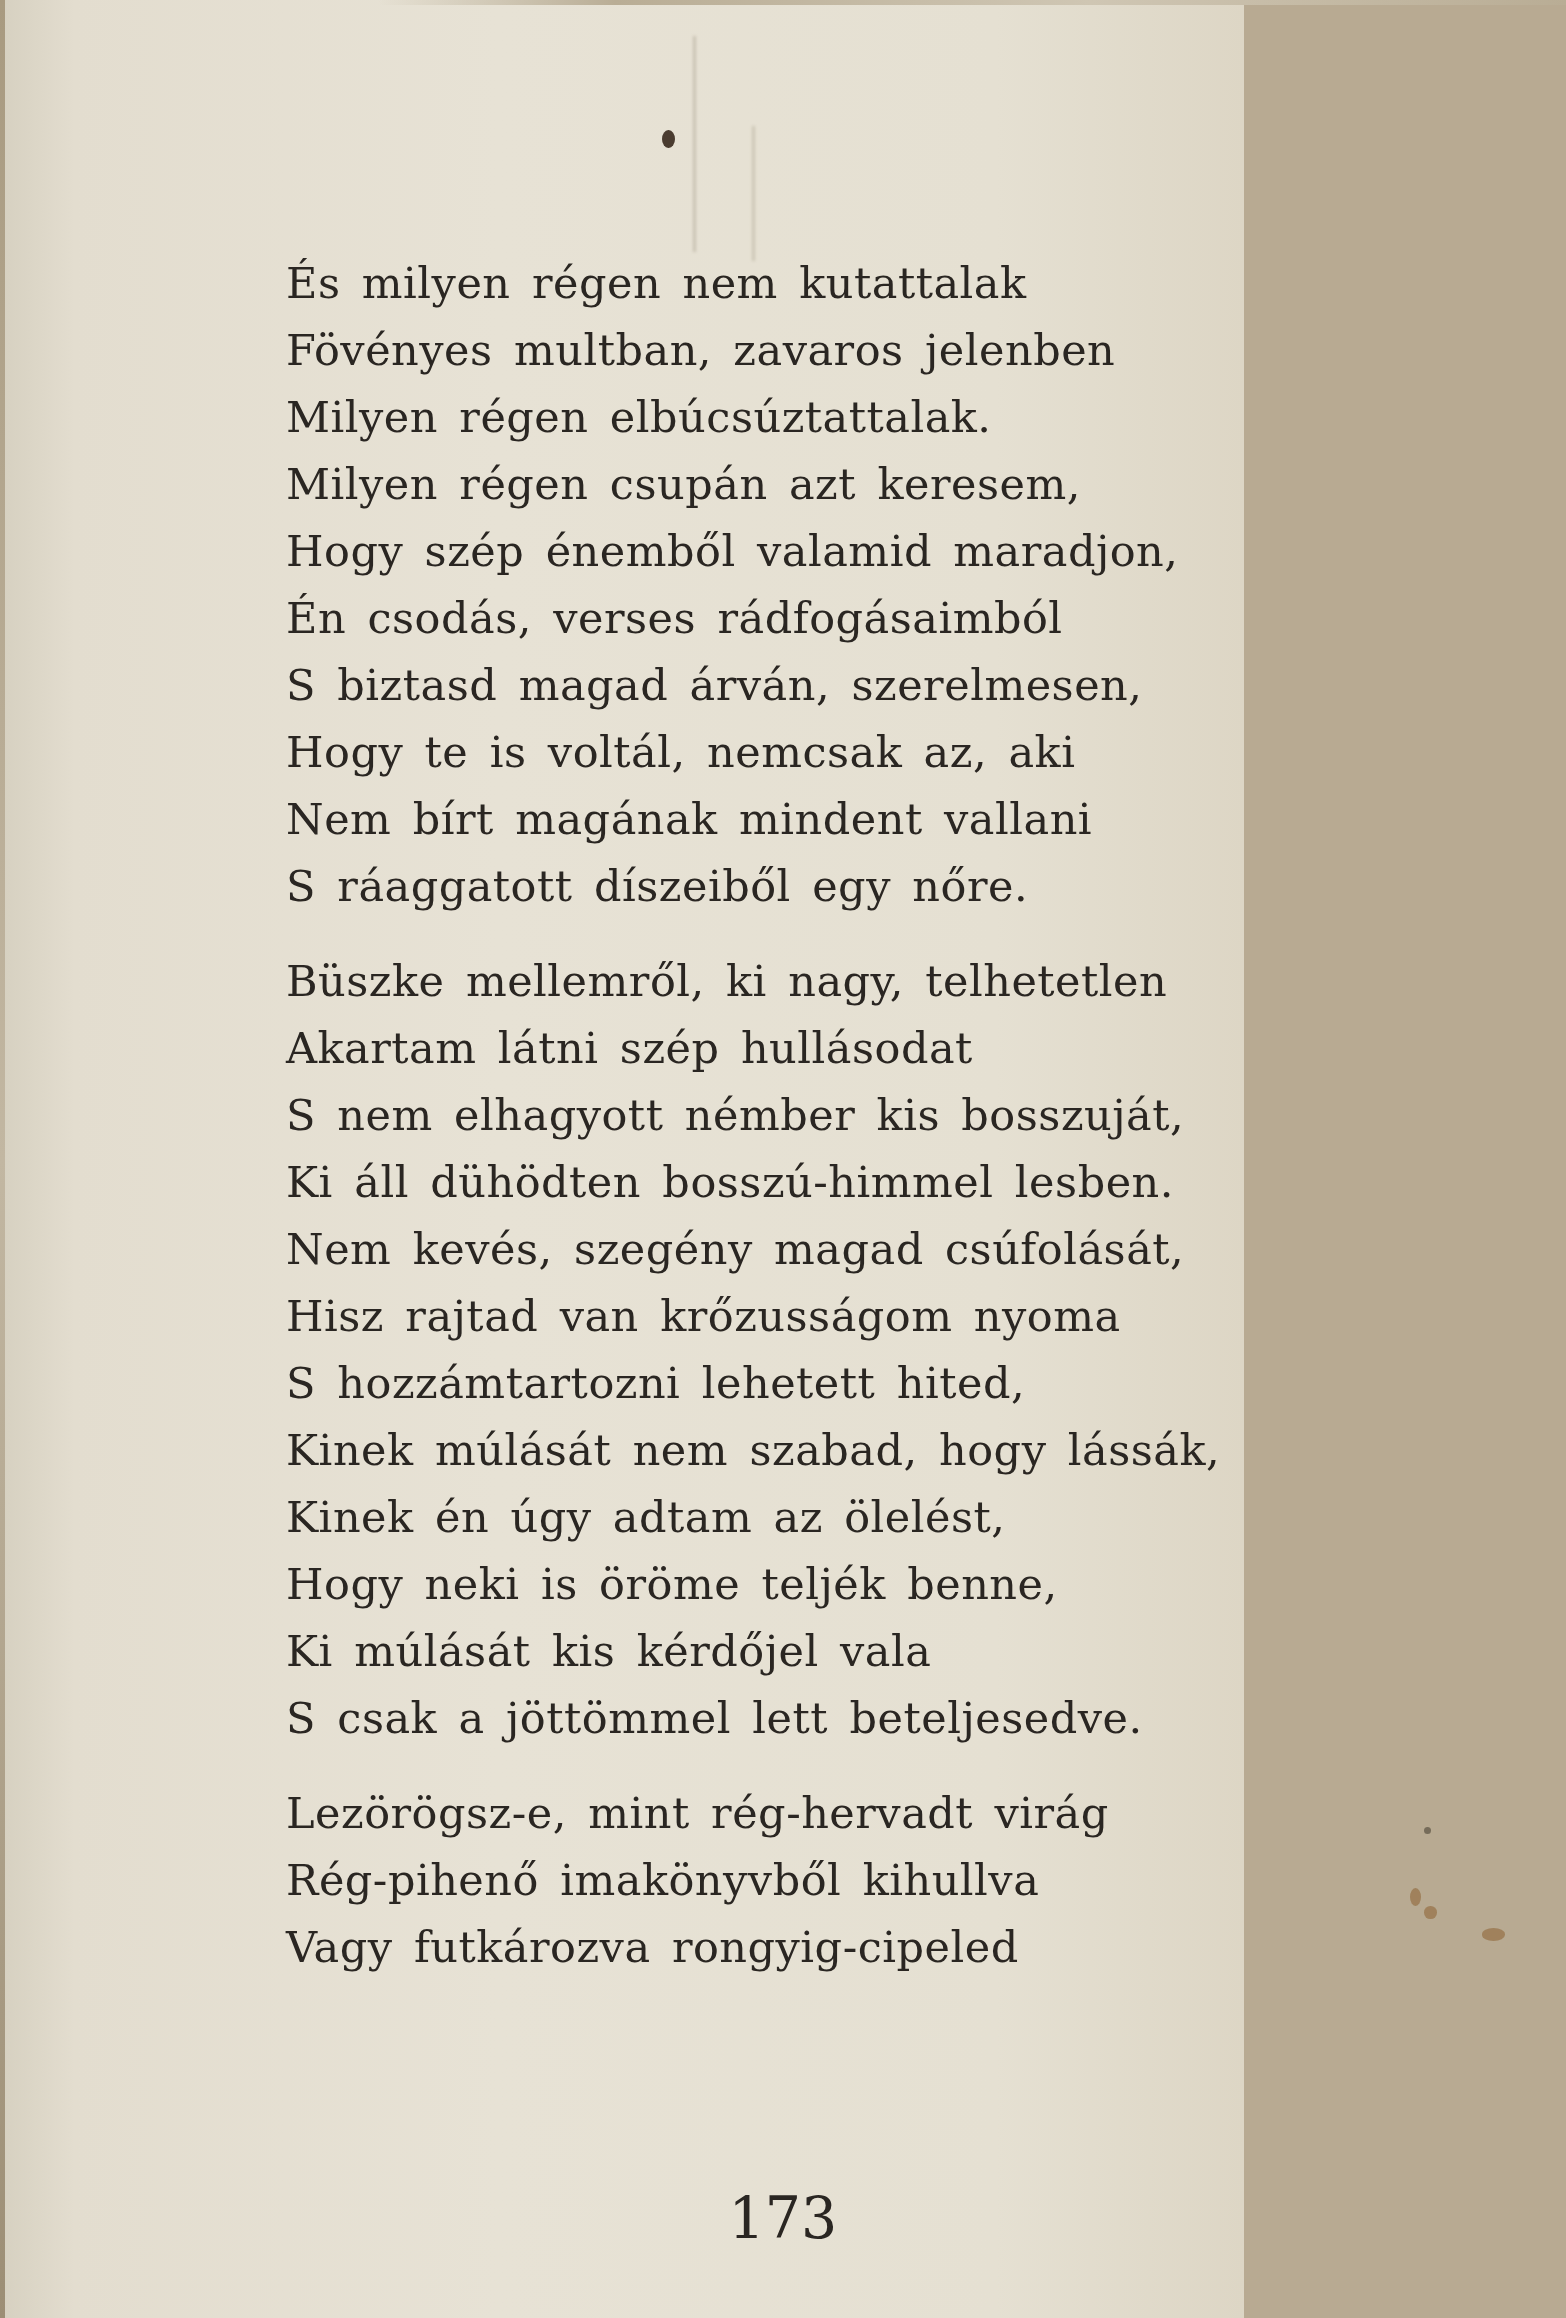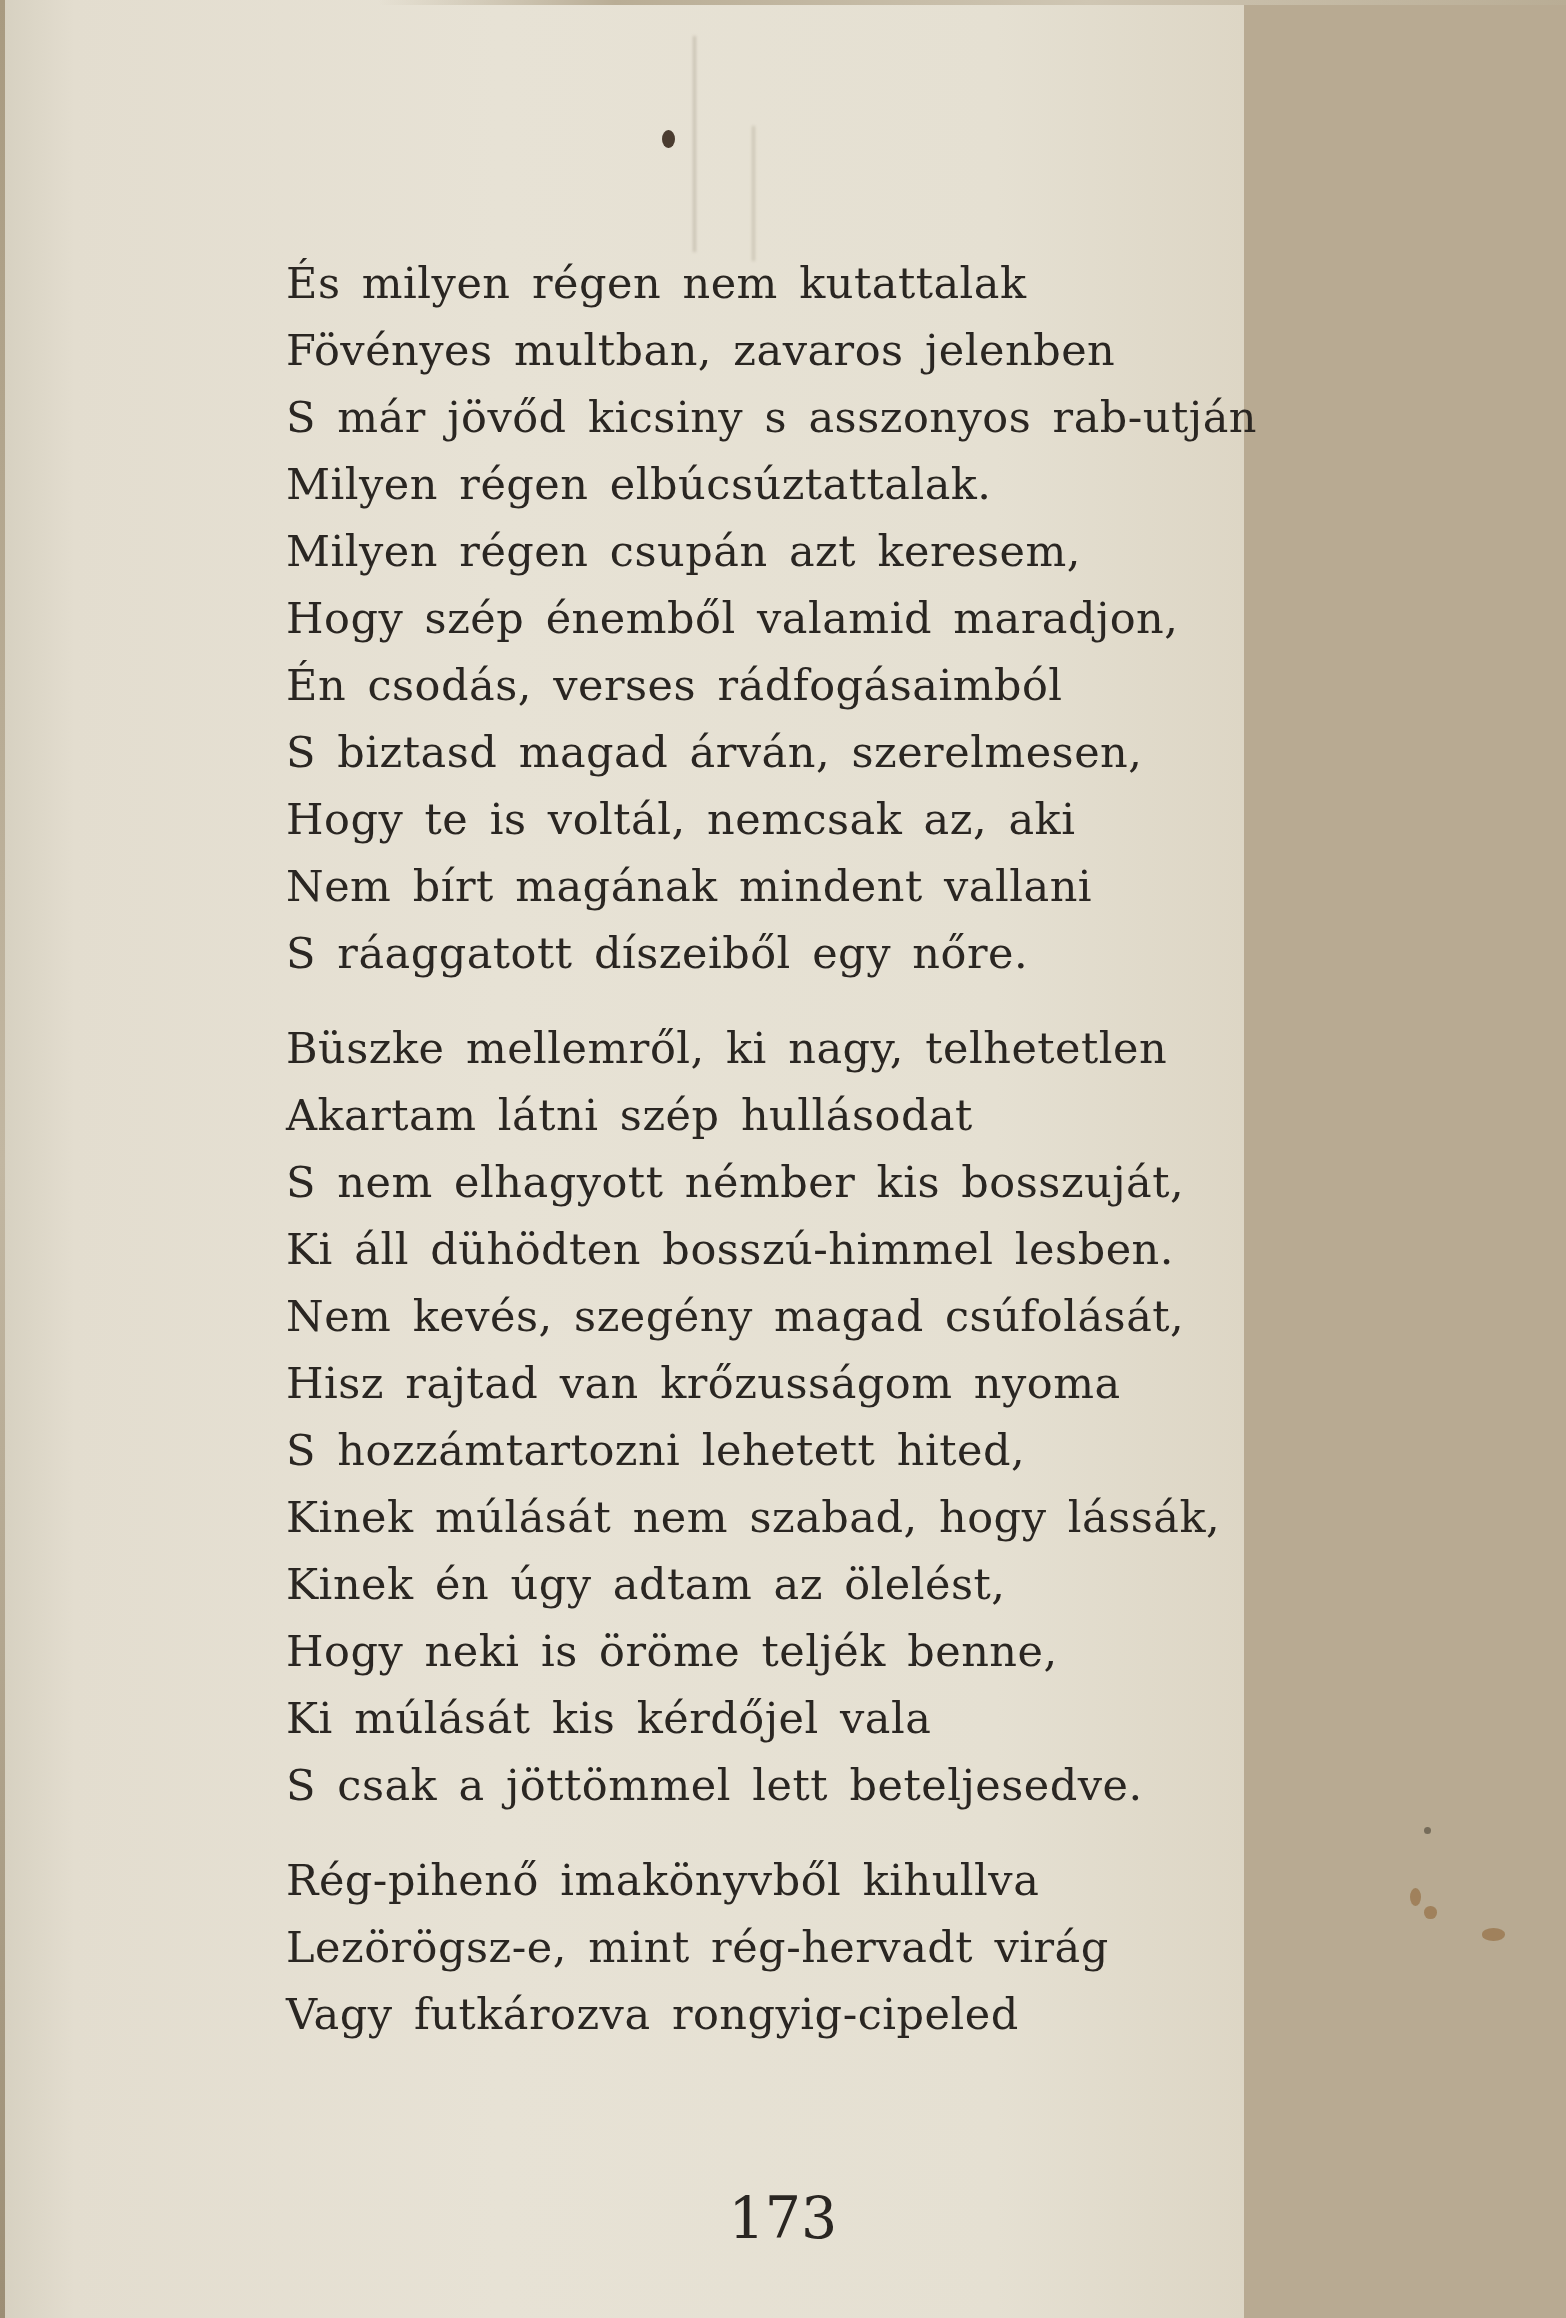--- a/index.html
+++ b/index.html
@@ -113,21 +113,20 @@
   <div class="ink-dot"></div>
   <div class="spot" style="left:1410px;top:1888px;width:10.8px;height:18px;"></div>
   <div class="spot" style="left:1424px;top:1906px;width:12.6px;height:12.6px;"></div>
   <div class="spot" style="left:1482px;top:1928px;width:23.4px;height:12.6px;"></div>
   <div class="spot" style="left:1424px;top:1827px;width:7.2px;height:7.2px;background:#6a6250;"></div>
 
   <div class="poem">
     <div class="stanza">
       <span class="line">És milyen régen nem kutattalak</span>
       <span class="line">Fövényes multban, zavaros jelenben</span>
-      <span class="line">S már jövőd kicsiny s asszonyos rab-utján</span>
       <span class="line">Milyen régen elbúcsúztattalak.</span>
       <span class="line">Milyen régen csupán azt keresem,</span>
       <span class="line">Hogy szép énemből valamid maradjon,</span>
       <span class="line">Én csodás, verses rádfogásaimból</span>
       <span class="line">S biztasd magad árván, szerelmesen,</span>
       <span class="line">Hogy te is voltál, nemcsak az, aki</span>
       <span class="line">Nem bírt magának mindent vallani</span>
       <span class="line">S ráaggatott díszeiből egy nőre.</span>
     </div>
     <div class="stanza">
@@ -138,21 +137,21 @@
       <span class="line">Nem kevés, szegény magad csúfolását,</span>
       <span class="line">Hisz rajtad van krőzusságom nyoma</span>
       <span class="line">S hozzámtartozni lehetett hited,</span>
       <span class="line">Kinek múlását nem szabad, hogy lássák,</span>
       <span class="line">Kinek én úgy adtam az ölelést,</span>
       <span class="line">Hogy neki is öröme teljék benne,</span>
       <span class="line">Ki múlását kis kérdőjel vala</span>
       <span class="line">S csak a jöttömmel lett beteljesedve.</span>
     </div>
     <div class="stanza">
+      <span class="line">Lezörögsz-e, mint rég-hervadt virág</span>
       <span class="line">Rég-pihenő imakönyvből kihullva</span>
-      <span class="line">Lezörögsz-e, mint rég-hervadt virág</span>
       <span class="line">Vagy futkározva rongyig-cipeled</span>
     </div>
   </div>
 
   <div class="page-number">173</div>
 </div>
 
 
 </body></html>

